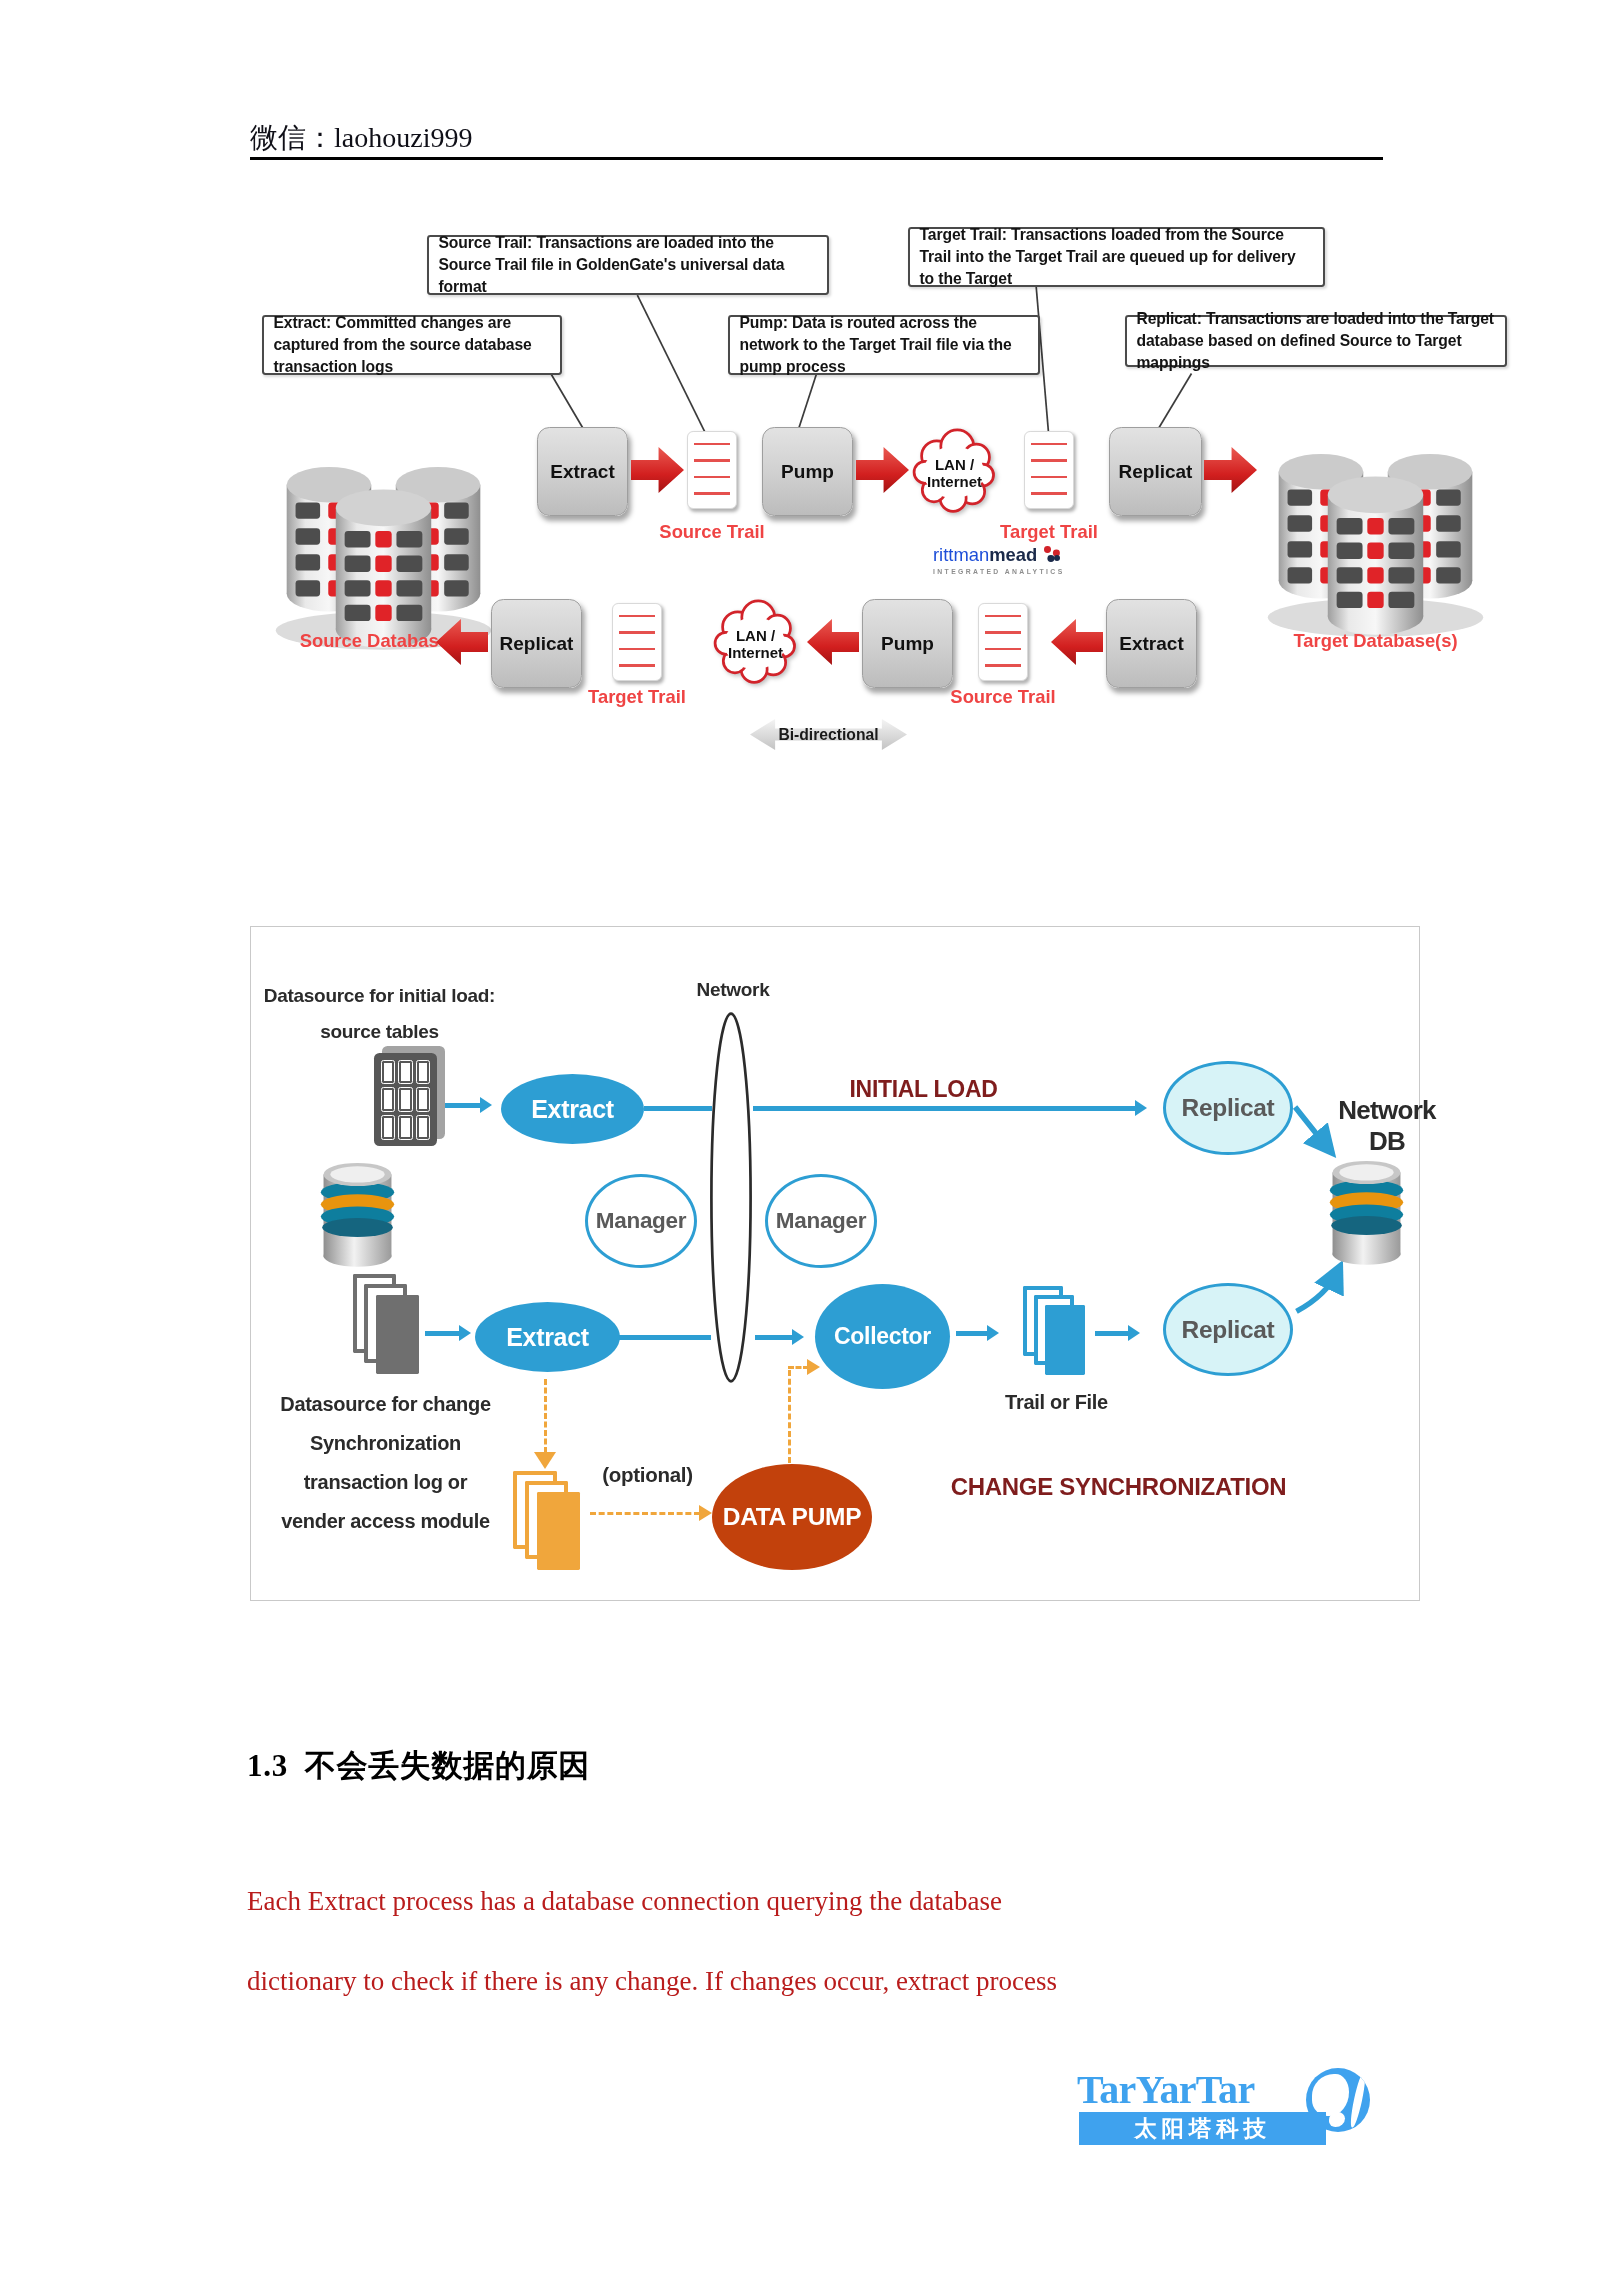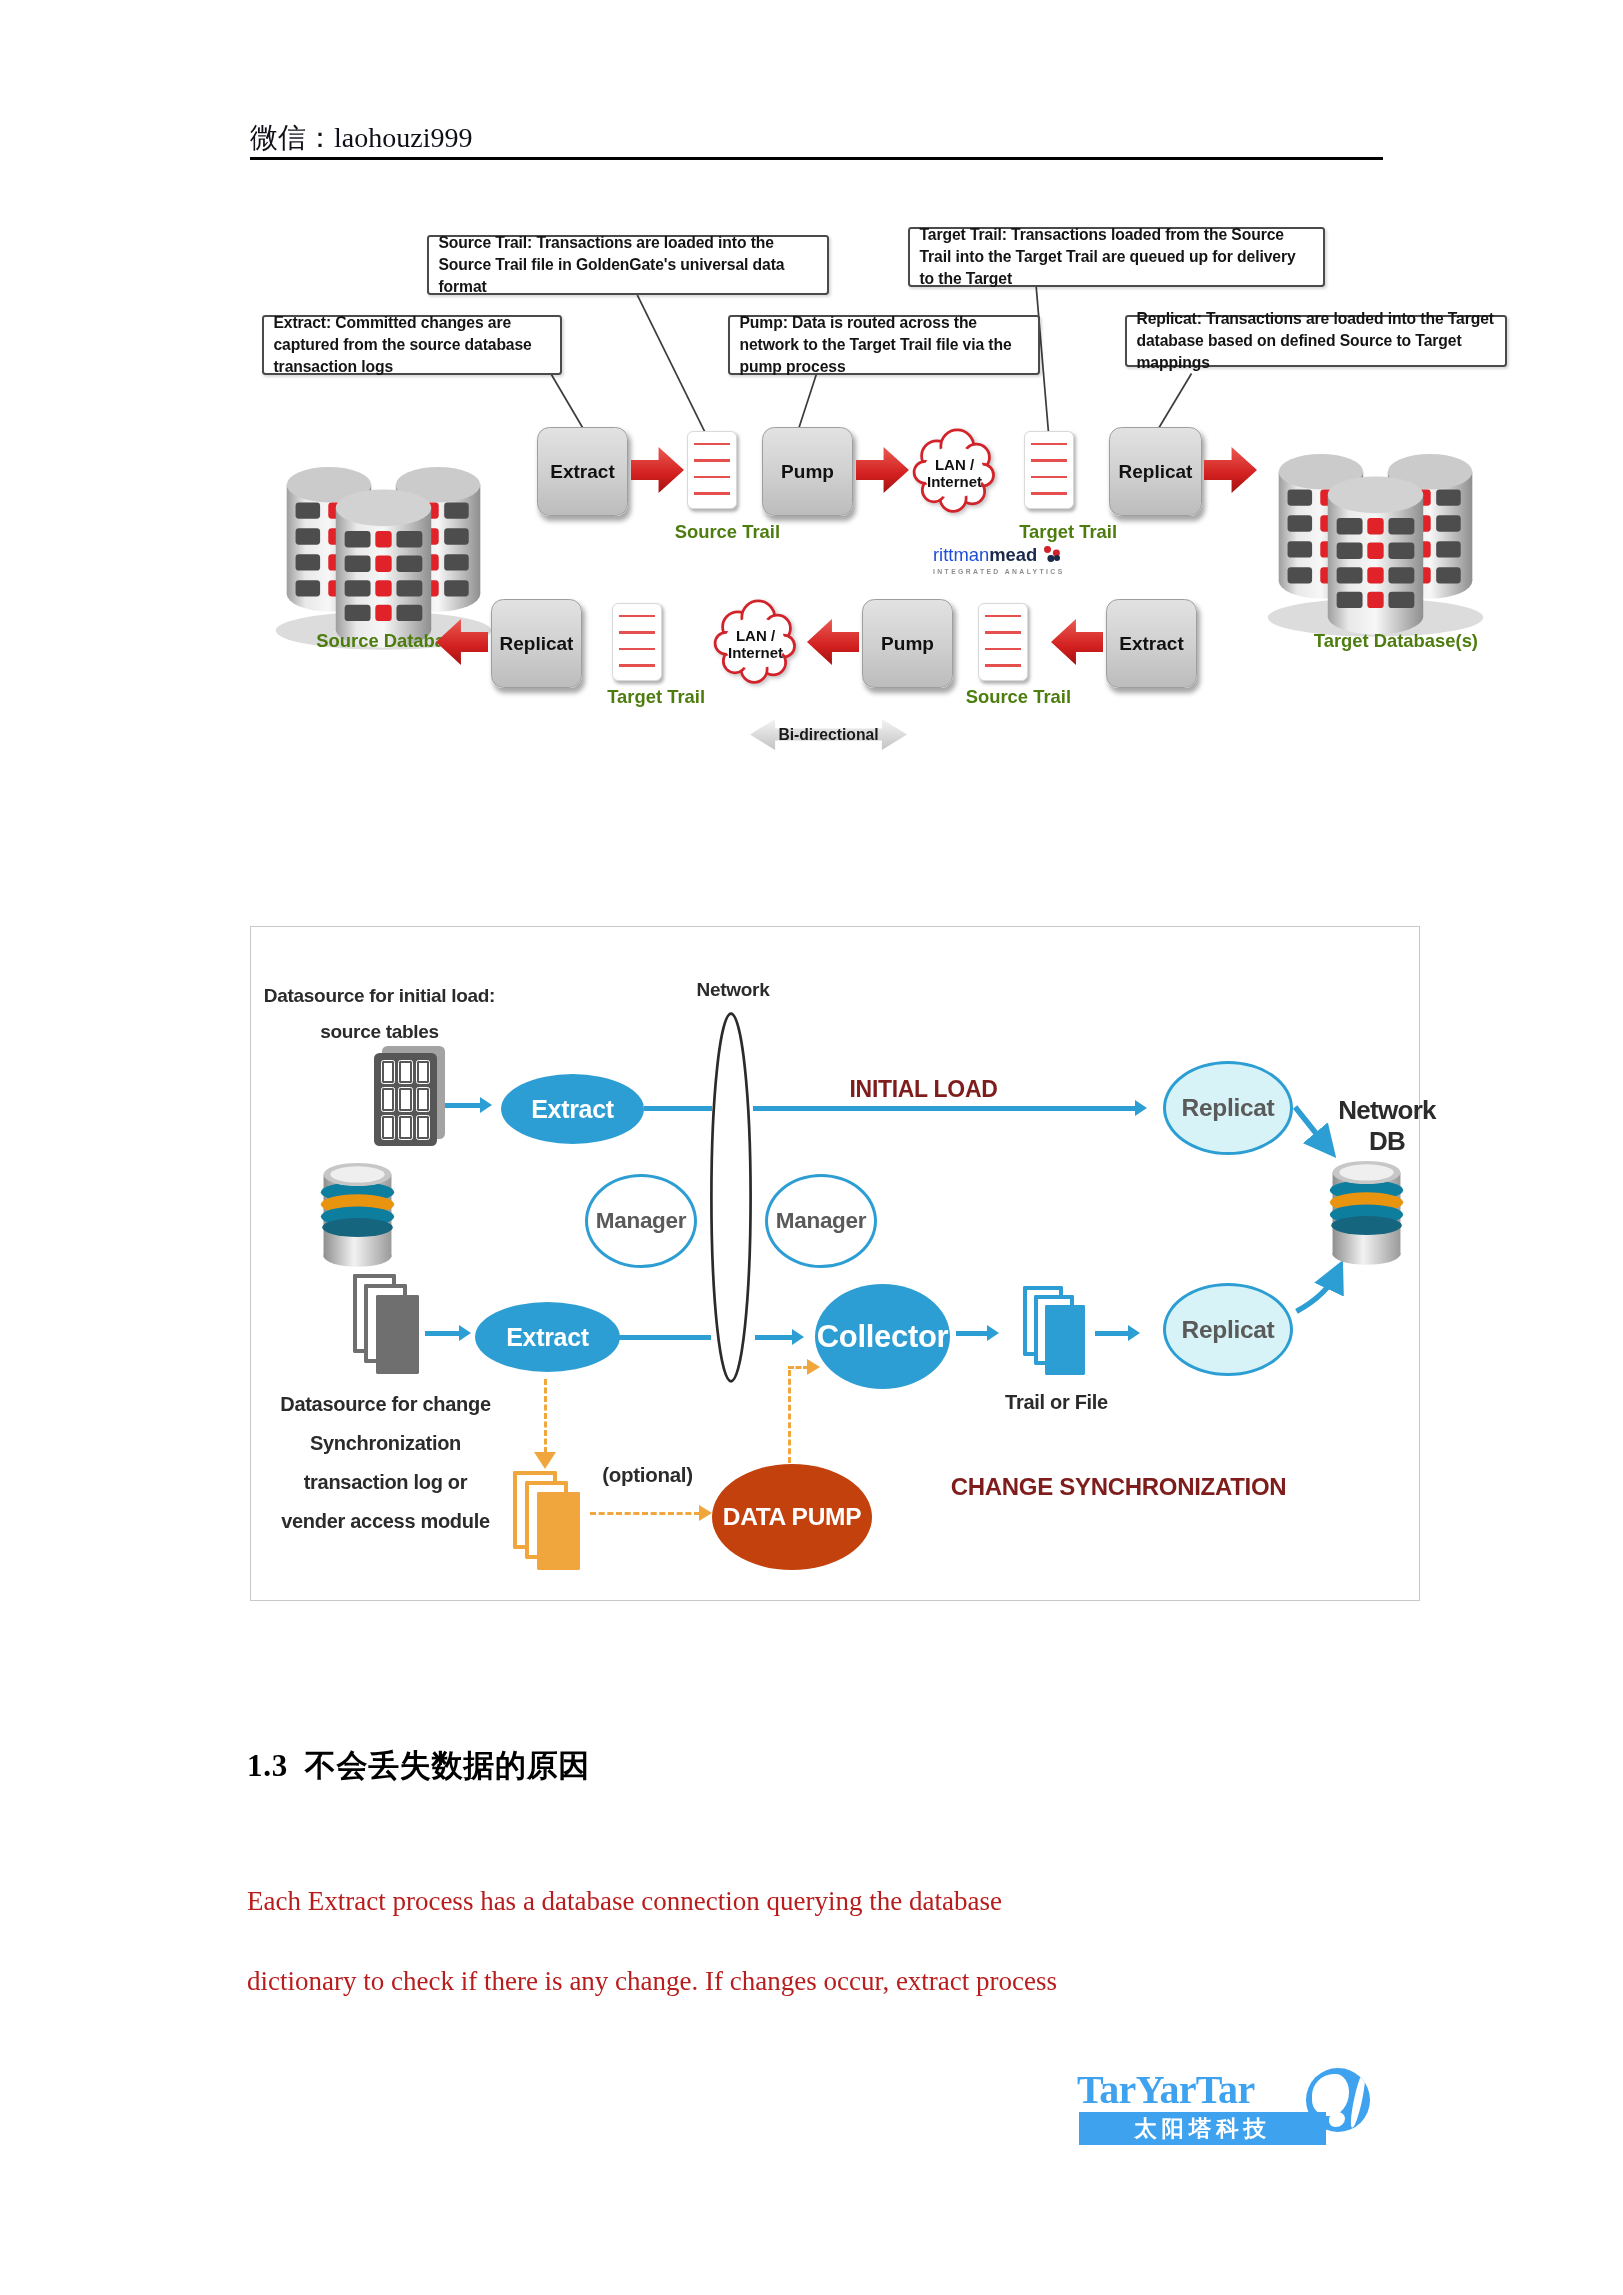--- a/index.html
+++ b/index.html
@@ -15,21 +15,21 @@
            display:flex;align-items:center;padding:4.1px 9.5px;font-weight:bold;font-size:15.7px;
            line-height:1.42;color:#141414;letter-spacing:-0.1px;box-shadow:1.4px 2px 2.7px rgba(0,0,0,.15)}
   .pbox{position:absolute;border-radius:12.3px;border:0.7px solid #9e9e9e;
         background:linear-gradient(180deg,#e2e2e2 0%,#cfcfcf 55%,#bcbcbc 100%);
         box-shadow:2.7px 4.1px 4.8px rgba(0,0,0,.35);display:flex;align-items:center;justify-content:center;
         font-weight:bold;font-size:19px;color:#111}
   .doc{position:absolute;background:#fff;border:1.4px solid #d9d9d9;border-radius:6.1px;
        box-shadow:2px 2.7px 3.4px rgba(0,0,0,.3)}
   .doc::before{content:"";position:absolute;left:13%;right:13%;top:15%;height:70%;
        background:repeating-linear-gradient(180deg,#e5504e 0 2.4px,transparent 2.4px 16.4px)}
-  .dlabel{position:absolute;font-weight:bold;font-size:18.4px;color:#4d7c0f;text-align:right}
+  .dlabel{position:absolute;font-weight:bold;font-size:18.4px;color:#ef4444;text-align:center}
   .rarrow{position:absolute;background:linear-gradient(180deg,#ea5a52 0%,#d21f1f 60%,#a31212 100%)}
   .rarrow.r{clip-path:polygon(0 28%,52% 28%,52% 0,100% 50%,52% 100%,52% 72%,0 72%)}
   .rarrow.l{clip-path:polygon(100% 28%,48% 28%,48% 0,0 50%,48% 100%,48% 72%,100% 72%)}
   .cloudwrap{position:absolute}
   .cloudwrap svg{filter:drop-shadow(2px 2.7px 2px rgba(0,0,0,.25))}
   .cloudtext{position:absolute;inset:0;display:flex;align-items:center;justify-content:center;
              text-align:center;font-weight:bold;font-size:15px;line-height:1.15;color:#111}
   .bidir{position:absolute}
   .bidir::before{content:"";position:absolute;inset:0;background:linear-gradient(180deg,#f4f4f4,#c3c3c3);
         clip-path:polygon(0 50%,16% 0,16% 31%,84% 31%,84% 0,100% 50%,84% 100%,84% 69%,16% 69%,16% 100%)}
@@ -374,21 +374,21 @@
     <ellipse cx="67" cy="30" rx="40" ry="12" fill="#efefef"></ellipse>
   </svg>
 
   <div class="files gray" style="left:353px;top:1274px;width:67px;height:101px">
     <span class="pg p1"></span>
       <span class="pg p2"></span>
       <span class="pg p3"></span>
   </div>
   <div class="ba" style="left:425px;top:1331px;width:34px"></div>
   <div class="ell solid" style="left:475px;top:1302px;width:145px;height:70px">Extract</div>
-  <div class="ell solid" style="left:815px;top:1284px;width:135px;height:105px;font-size:31px">Collector</div>
+  <div class="ell solid" style="left:815px;top:1284px;width:135px;height:105px;font-size:23px">Collector</div>
   <div class="ba" style="left:956px;top:1331px;width:31px"></div>
   <div class="files bluec" style="left:1023px;top:1286px;width:63px;height:90px">
     <span class="pg p1"></span>
       <span class="pg p2"></span>
       <span class="pg p3"></span>
   </div>
   <div class="d2label" style="left:995px;top:1391px;width:123px;font-size:20px">Trail or File</div>
   <div class="ba" style="left:1095px;top:1331px;width:33px"></div>
   <div class="ell pale" style="left:1163px;top:1283px;width:130px;height:93px">Replicat</div>
 

